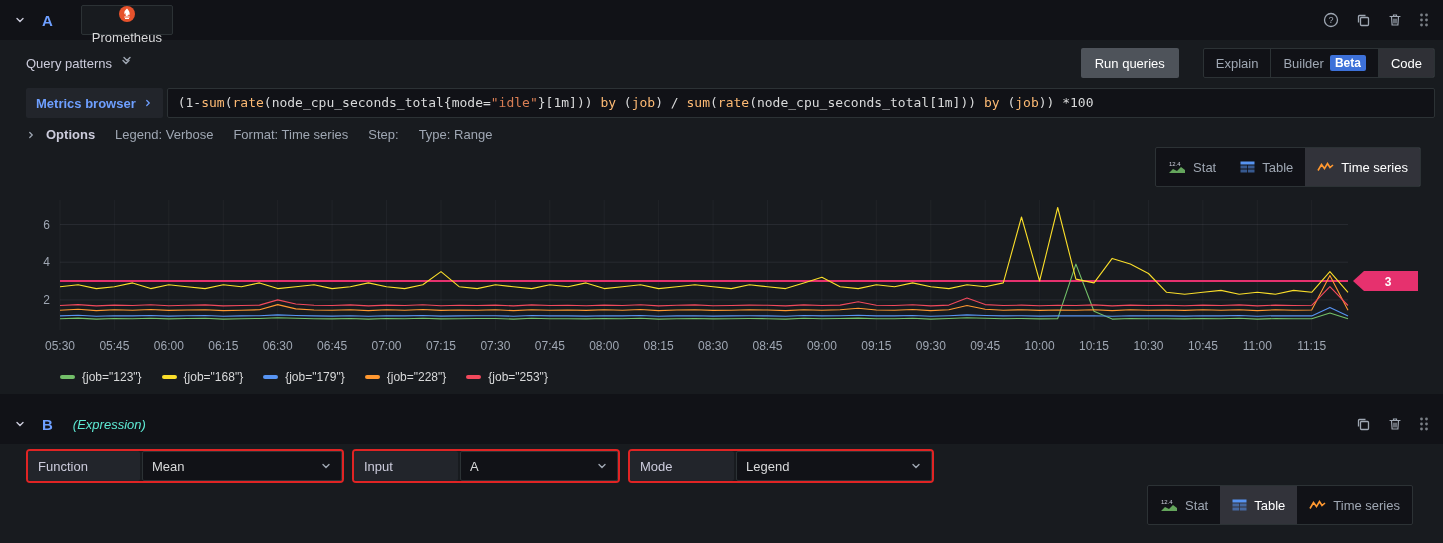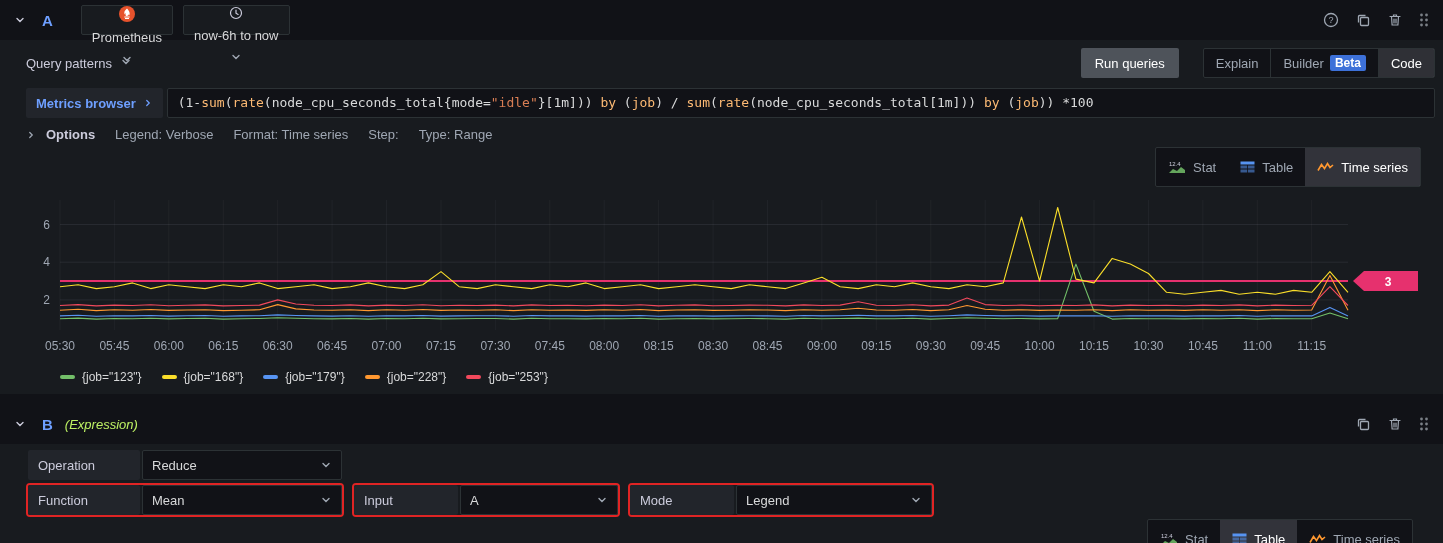--- a/index.html
+++ b/index.html
@@ -3,21 +3,21 @@
 <meta charset="utf-8">
 <style>
   *{margin:0;padding:0;box-sizing:border-box;}
   html,body{width:1443px;height:543px;overflow:hidden;background:#111217;
     font-family:"Liberation Sans","DejaVu Sans",sans-serif;color:#ccccdc;font-size:13px;}
   body{display:flex;flex-direction:column;}
 
   .row-header{height:40px;display:flex;align-items:center;background:#111217;padding:0 14px;}
   .collapse-chevron{display:inline-flex;margin-right:16px;cursor:pointer;}
   .ref-letter{color:#6e9fff;font-weight:700;font-size:15px;margin-right:28px;}
-  .kind-label{color:#bef264;font-style:italic;margin-left:4px;}
+  .kind-label{color:#5eead4;font-style:italic;margin-left:12px;}
   .picker{height:30px;background:#181b1f;border:1px solid #2c3235;border-radius:2px;
     display:flex;align-items:center;gap:8px;padding:0 10px;color:#d8d9da;cursor:pointer;margin-right:10px;flex-direction:column;}
   .header-actions{margin-left:auto;display:flex;align-items:center;gap:16px;}
   .icon-btn{display:inline-flex;align-items:center;cursor:pointer;}
 
   .section-a{background:#181b1f;padding-bottom:10px;}
   .section-b{background:#181b1f;flex:1;margin-top:10px;}
 
   .toolbar{display:flex;align-items:center;margin:8px 8px 0 26px;}
   .query-patterns{display:flex;gap:8px;color:#ccccdc;cursor:pointer;}
@@ -85,34 +85,20 @@
           </svg>
       </span>
       <span>Prometheus</span>
       <span style="display:inline-flex;">
         <svg width="12" height="12" viewBox="0 0 12 12">
             <path d="M3 4.5l3 3 3-3" stroke="#9fa7b3" fill="none" stroke-width="1.4" stroke-linecap="round"></path>
           </svg>
       </span>
     </div>
 
-    <div class="picker">
-      <span style="display:inline-flex;">
-        <svg width="14" height="14" viewBox="0 0 14 14">
-            <circle cx="7" cy="7" r="5.5" stroke="#ccccdc" fill="none" stroke-width="1.2"></circle>
-            <path d="M7 4v3.2l2.1 1.2" stroke="#ccccdc" stroke-width="1.2" fill="none" stroke-linecap="round"></path>
-          </svg>
-      </span>
-      <span>now-6h to now</span>
-      <span style="display:inline-flex;">
-        <svg width="12" height="12" viewBox="0 0 12 12">
-            <path d="M3 4.5l3 3 3-3" stroke="#9fa7b3" fill="none" stroke-width="1.4" stroke-linecap="round"></path>
-          </svg>
-      </span>
-    </div>
 
     <div class="header-actions">
       <span class="icon-btn">
         <svg width="16" height="16" viewBox="0 0 16 16">
             <circle cx="8" cy="8" r="6.5" stroke="#9fa7b3" fill="none" stroke-width="1.3"></circle>
             <text x="8" y="11" text-anchor="middle" font-size="9" fill="#9fa7b3">?</text>
           </svg>
       </span>
       <span class="icon-btn">
         <svg width="16" height="16" viewBox="0 0 16 16">
@@ -339,31 +325,20 @@
               <circle cx="7.5" cy="8" r="1.4"></circle>
               <circle cx="2.5" cy="13" r="1.4"></circle>
               <circle cx="7.5" cy="13" r="1.4"></circle>
             </g>
           </svg>
       </span>
     </div>
   </header>
 
   <div class="b-body">
-    <div class="op-row">
-      <div class="field-group">
-        <div class="field-label w-label-lg">Operation</div>
-        <div class="select w-sel-lg">
-          <span>Reduce</span>
-          <svg width="12" height="12" viewBox="0 0 12 12">
-              <path d="M3 4.5l3 3 3-3" stroke="#9fa7b3" fill="none" stroke-width="1.4" stroke-linecap="round"></path>
-            </svg>
-        </div>
-      </div>
-    </div>
     <div class="param-row">
       <div class="field-group highlight" style="border-color: rgb(224, 36, 36);">
         <div class="field-label w-label-lg">Function</div>
         <div class="select w-sel-lg">
           <span>Mean</span>
           <svg width="12" height="12" viewBox="0 0 12 12">
               <path d="M3 4.5l3 3 3-3" stroke="#9fa7b3" fill="none" stroke-width="1.4" stroke-linecap="round"></path>
             </svg>
         </div>
       </div>

